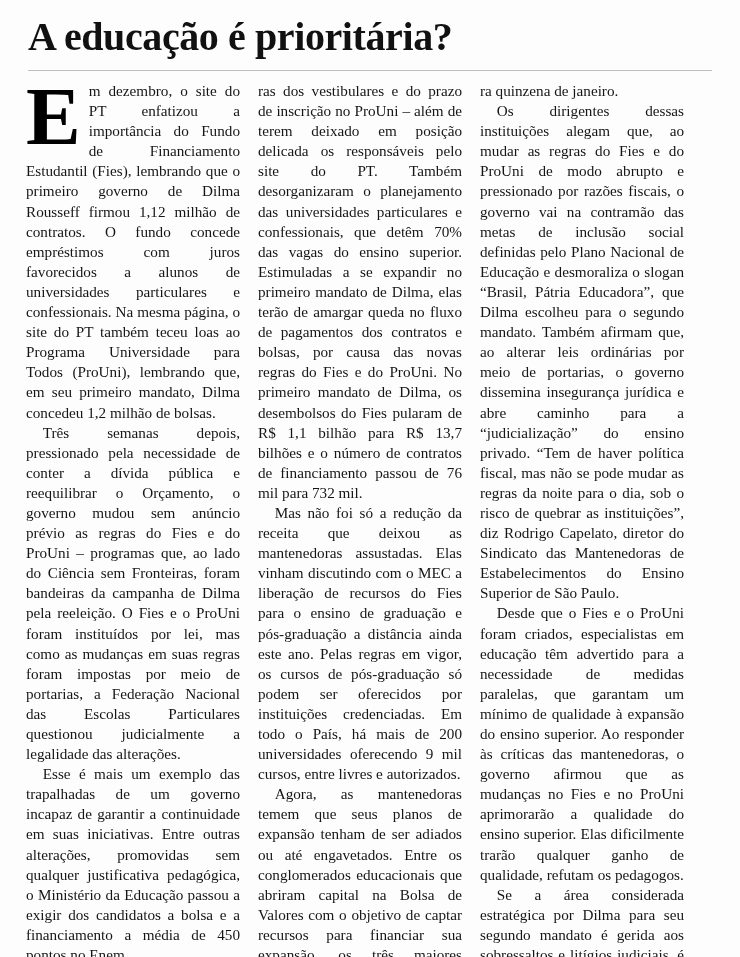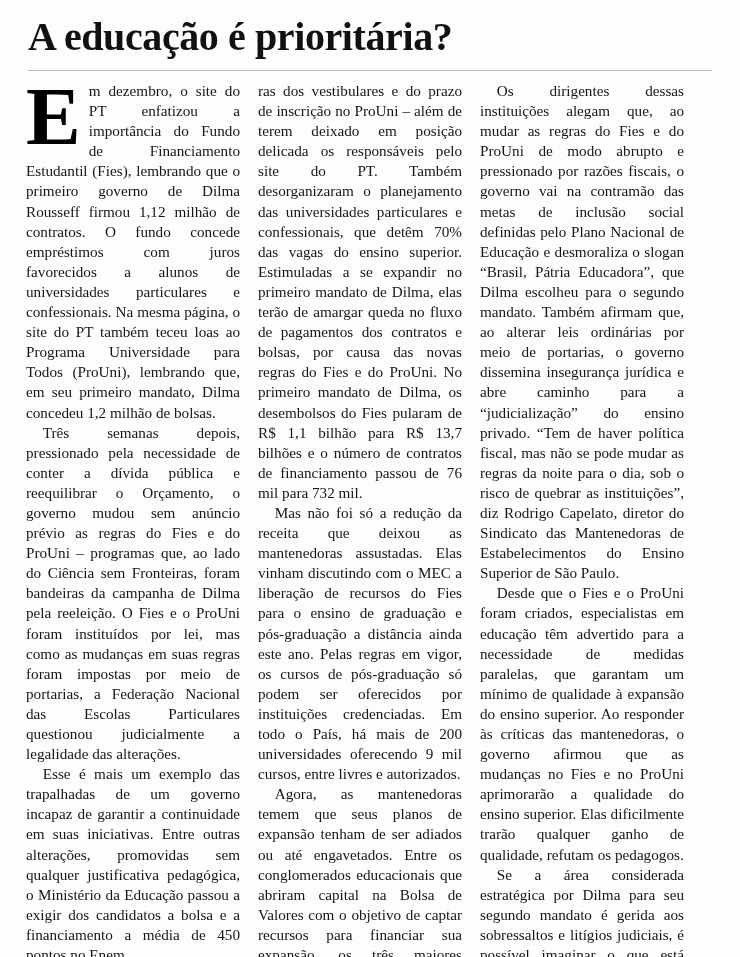--- a/index.html
+++ b/index.html
@@ -100,19 +100,20 @@
 
     </div>
 
     <div class="col">
       <p class="first">ras dos vestibulares e do prazo de inscrição no ProUni – além de terem deixado em posição delicada os responsáveis pelo site do PT. Também desorganizaram o planejamento das universidades particulares e confessionais, que detêm 70% das vagas do ensino superior. Estimuladas a se expandir no primeiro mandato de Dilma, elas terão de amargar queda no fluxo de pagamentos dos contratos e bolsas, por causa das novas regras do Fies e do ProUni. No primeiro mandato de Dilma, os desembolsos do Fies pularam de R$ 1,1 bilhão para R$ 13,7 bilhões e o número de contratos de financiamento passou de 76 mil para 732 mil.</p>
       <p>Mas não foi só a redução da receita que deixou as mantenedoras assustadas. Elas vinham discutindo com o MEC a liberação de recursos do Fies para o ensino de graduação e pós-graduação a distância ainda este ano. Pelas regras em vigor, os cursos de pós-graduação só podem ser oferecidos por instituições credenciadas. Em todo o País, há mais de 200 universidades oferecendo 9 mil cursos, entre livres e autorizados.</p>
       <p>Agora, as mantenedoras temem que seus planos de expansão tenham de ser adiados ou até engavetados. Entre os conglomerados educacionais que abriram capital na Bolsa de Valores com o objetivo de captar recursos para financiar sua expansão, os três maiores chegaram a perder 18,3%, 28% e 40,5% de seu valor de mercado, respectivamente, só na primei-</p>
     </div>
 
     <div class="col">
+      <p class="first">ra quinzena de janeiro.</p>
       <p>Os dirigentes dessas instituições alegam que, ao mudar as regras do Fies e do ProUni de modo abrupto e pressionado por razões fiscais, o governo vai na contramão das metas de inclusão social definidas pelo Plano Nacional de Educação e desmoraliza o slogan “Brasil, Pátria Educadora”, que Dilma escolheu para o segundo mandato. Também afirmam que, ao alterar leis ordinárias por meio de portarias, o governo dissemina insegurança jurídica e abre caminho para a “judicialização” do ensino privado. “Tem de haver política fiscal, mas não se pode mudar as regras da noite para o dia, sob o risco de quebrar as instituições”, diz Rodrigo Capelato, diretor do Sindicato das Mantenedoras de Estabelecimentos do Ensino Superior de São Paulo.</p>
       <p>Desde que o Fies e o ProUni foram criados, especialistas em educação têm advertido para a necessidade de medidas paralelas, que garantam um mínimo de qualidade à expansão do ensino superior. Ao responder às críticas das mantenedoras, o governo afirmou que as mudanças no Fies e no ProUni aprimorarão a qualidade do ensino superior. Elas dificilmente trarão qualquer ganho de qualidade, refutam os pedagogos.</p>
       <p>Se a área considerada estratégica por Dilma para seu segundo mandato é gerida aos sobressaltos e litígios judiciais, é possível imaginar o que está ocorrendo com o restante da máquina governamental.</p>
     </div>
 
   </div>
 </div>
 
 </body></html>

